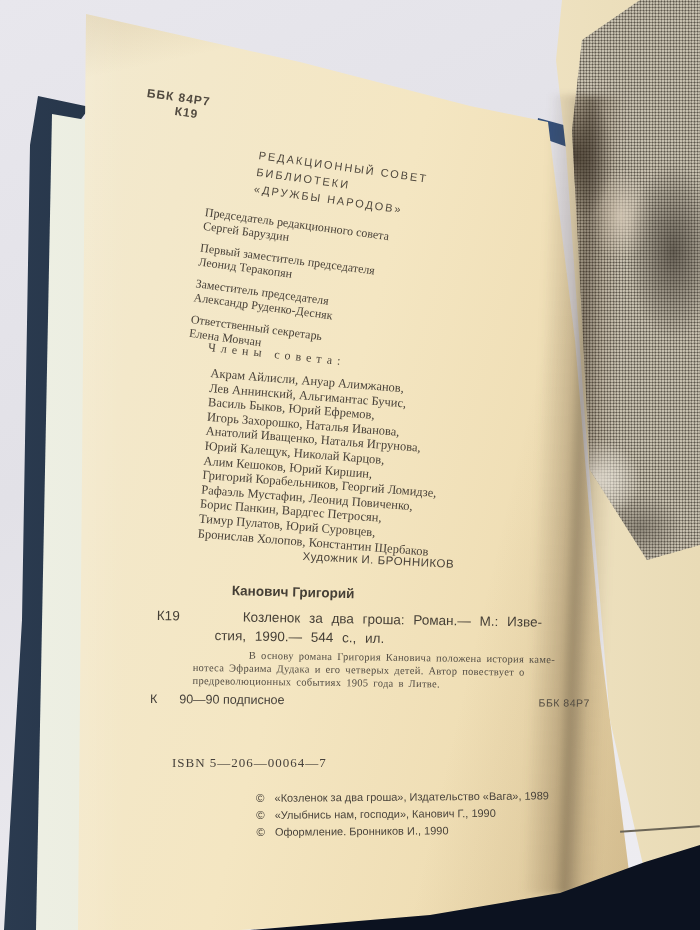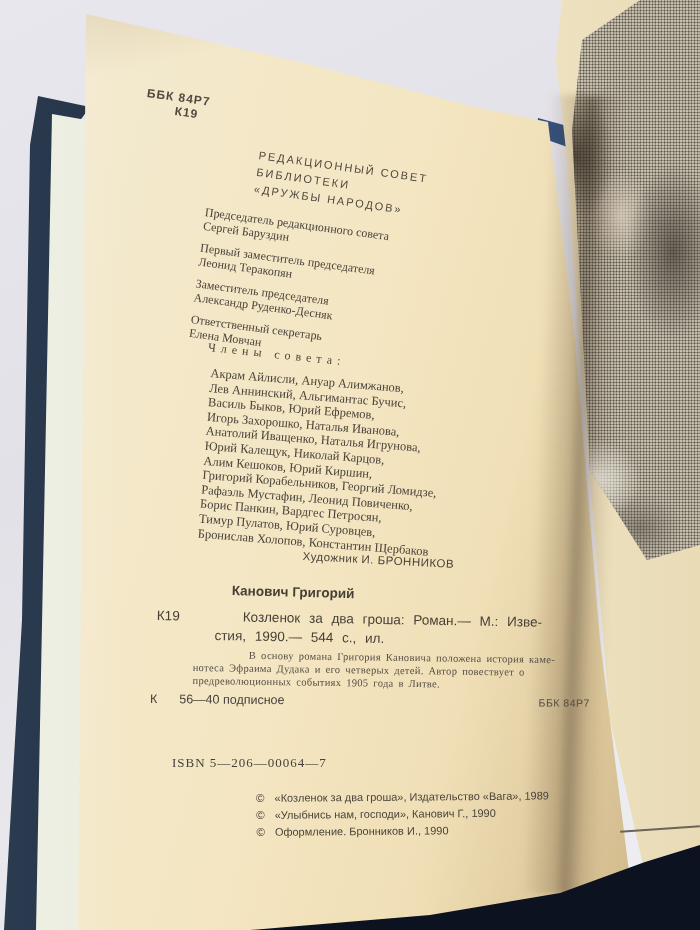--- a/index.html
+++ b/index.html
@@ -193,21 +193,21 @@
     </span>
   </div>
   <div class="tb annotation">
     <div class="t l1">В основу романа Григория Кановича положена история каме-</div>
     <div class="t">нотеса Эфраима Дудака и его четверых детей. Автор повествует о</div>
     <div class="t">предреволюционных событиях 1905 года в Литве.</div>
   </div>
 
   <div class="tb catalog">
     <span class="prefix t">К</span>
-    <span class="subscr t">56—40 подписное</span>
+    <span class="subscr t">90—90 подписное</span>
     <span class="bbk2 t">ББК 84Р7</span>
   </div>
 
   <div class="tb isbn serif t">ISBN 5—206—00064—7</div>
 
   <div class="tb copyrights">
     <div class="row">
       <span class="csym">©</span>
       <span class="t">«Козленок за два гроша», Издательство «Вага», 1989</span>
     </div>

